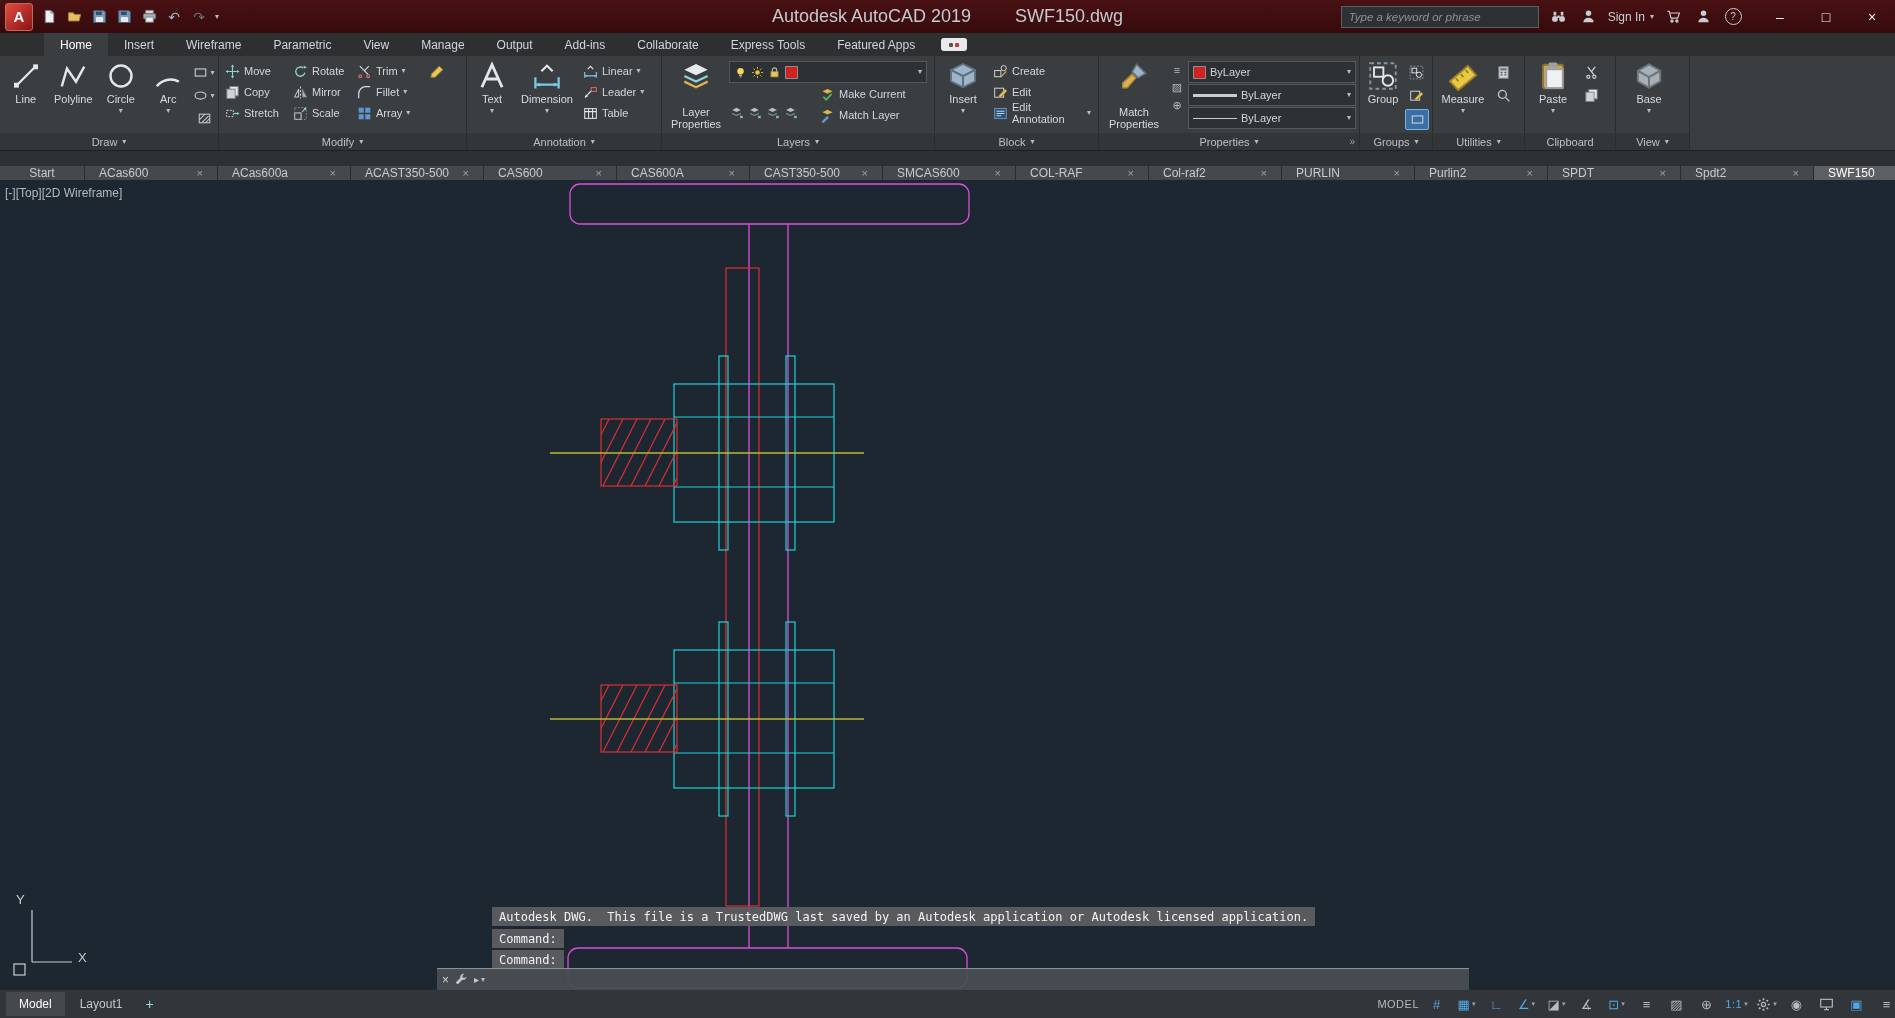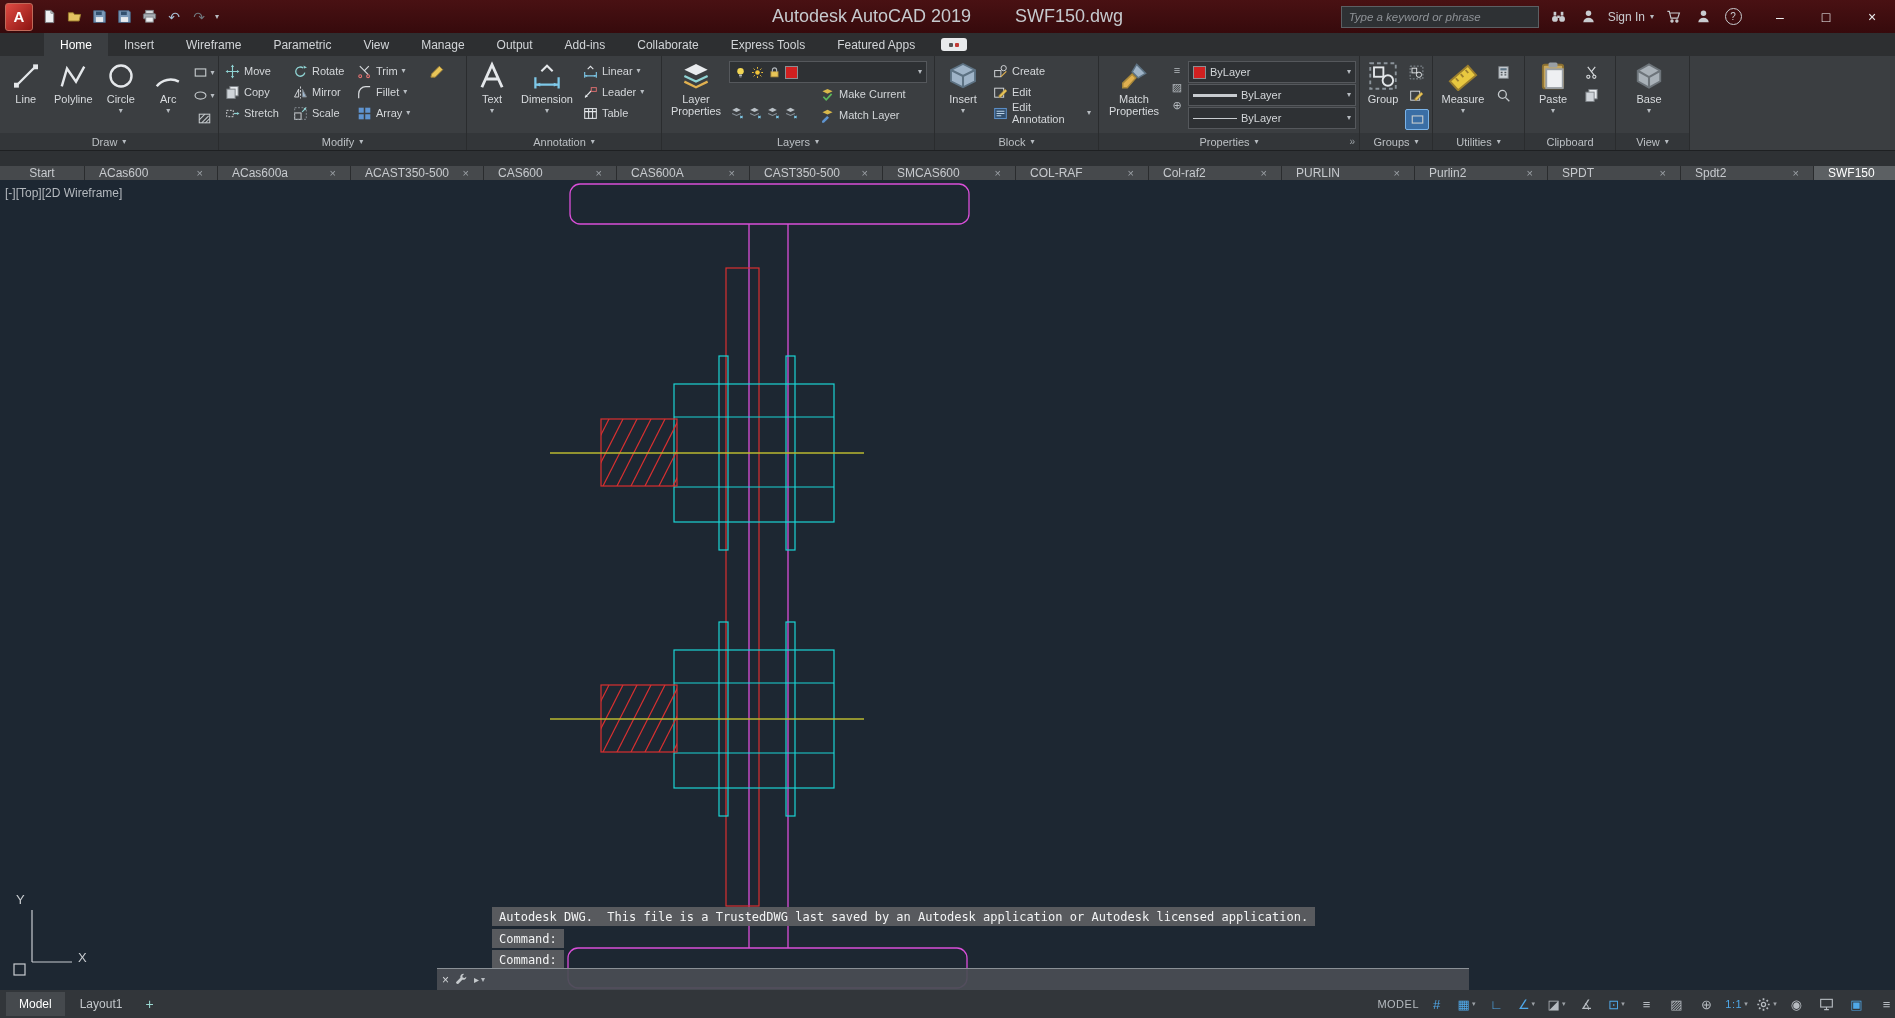--- a/index.html
+++ b/index.html
@@ -51,21 +51,21 @@
     display:flex;border-bottom:1px solid #1e2022;z-index:48;}
   .panel{height:94px;display:flex;flex-direction:column;border-right:1px solid #2a2c2e;flex:0 0 auto;}
   .pbody{flex:1;display:flex;padding:2px 3px 0;gap:2px;overflow:hidden;}
   .plabel{height:17px;background:#333639;display:flex;align-items:center;justify-content:center;
     gap:5px;font-size:11px;color:#bcc0c4;position:relative;text-align:right;}
   .plabel .launch{position:absolute;right:4px;font-size:10px;color:#9da2a7;}
   .bigbtn{width:50px;display:flex;flex-direction:column;align-items:center;padding-top:3px;
     gap:2px;font-size:11px;color:#d8dbde;text-align:center;}
   .bigbtn .bic{width:30px;height:30px;}
   .blb{line-height:1.1;}
-  .two{width:60px;white-space:normal;}
+  .two{width:60px;white-space:normal;margin-top:13px;}
   .vcol{display:flex;flex-direction:column;justify-content:flex-start;gap:1px;padding-top:3px;}
   .sbtn{display:flex;align-items:center;gap:4px;height:20px;font-size:11px;color:#d4d7da;padding:0 3px;}
   .mic{width:15px;height:15px;flex:0 0 auto;}
   .minicol{display:flex;flex-direction:column;gap:4px;padding-top:5px;}
   .mbtn{width:22px;height:19px;display:flex;align-items:center;justify-content:center;gap:2px;color:#c5cacd;}
   .mbtn.hl{background:#3a6ea5;border:1px solid #7ab3e8;border-radius:2px;}
   .combo{height:20px;background:#2e3134;border:1px solid #55585c;display:flex;align-items:center;
     padding:0 4px;gap:4px;font-size:11px;color:#d4d7da;}
   .cic{width:13px;height:13px;}
   .swatch{width:11px;height:11px;background:#d02020;border:1px solid #8a8e92;flex:0 0 auto;}

